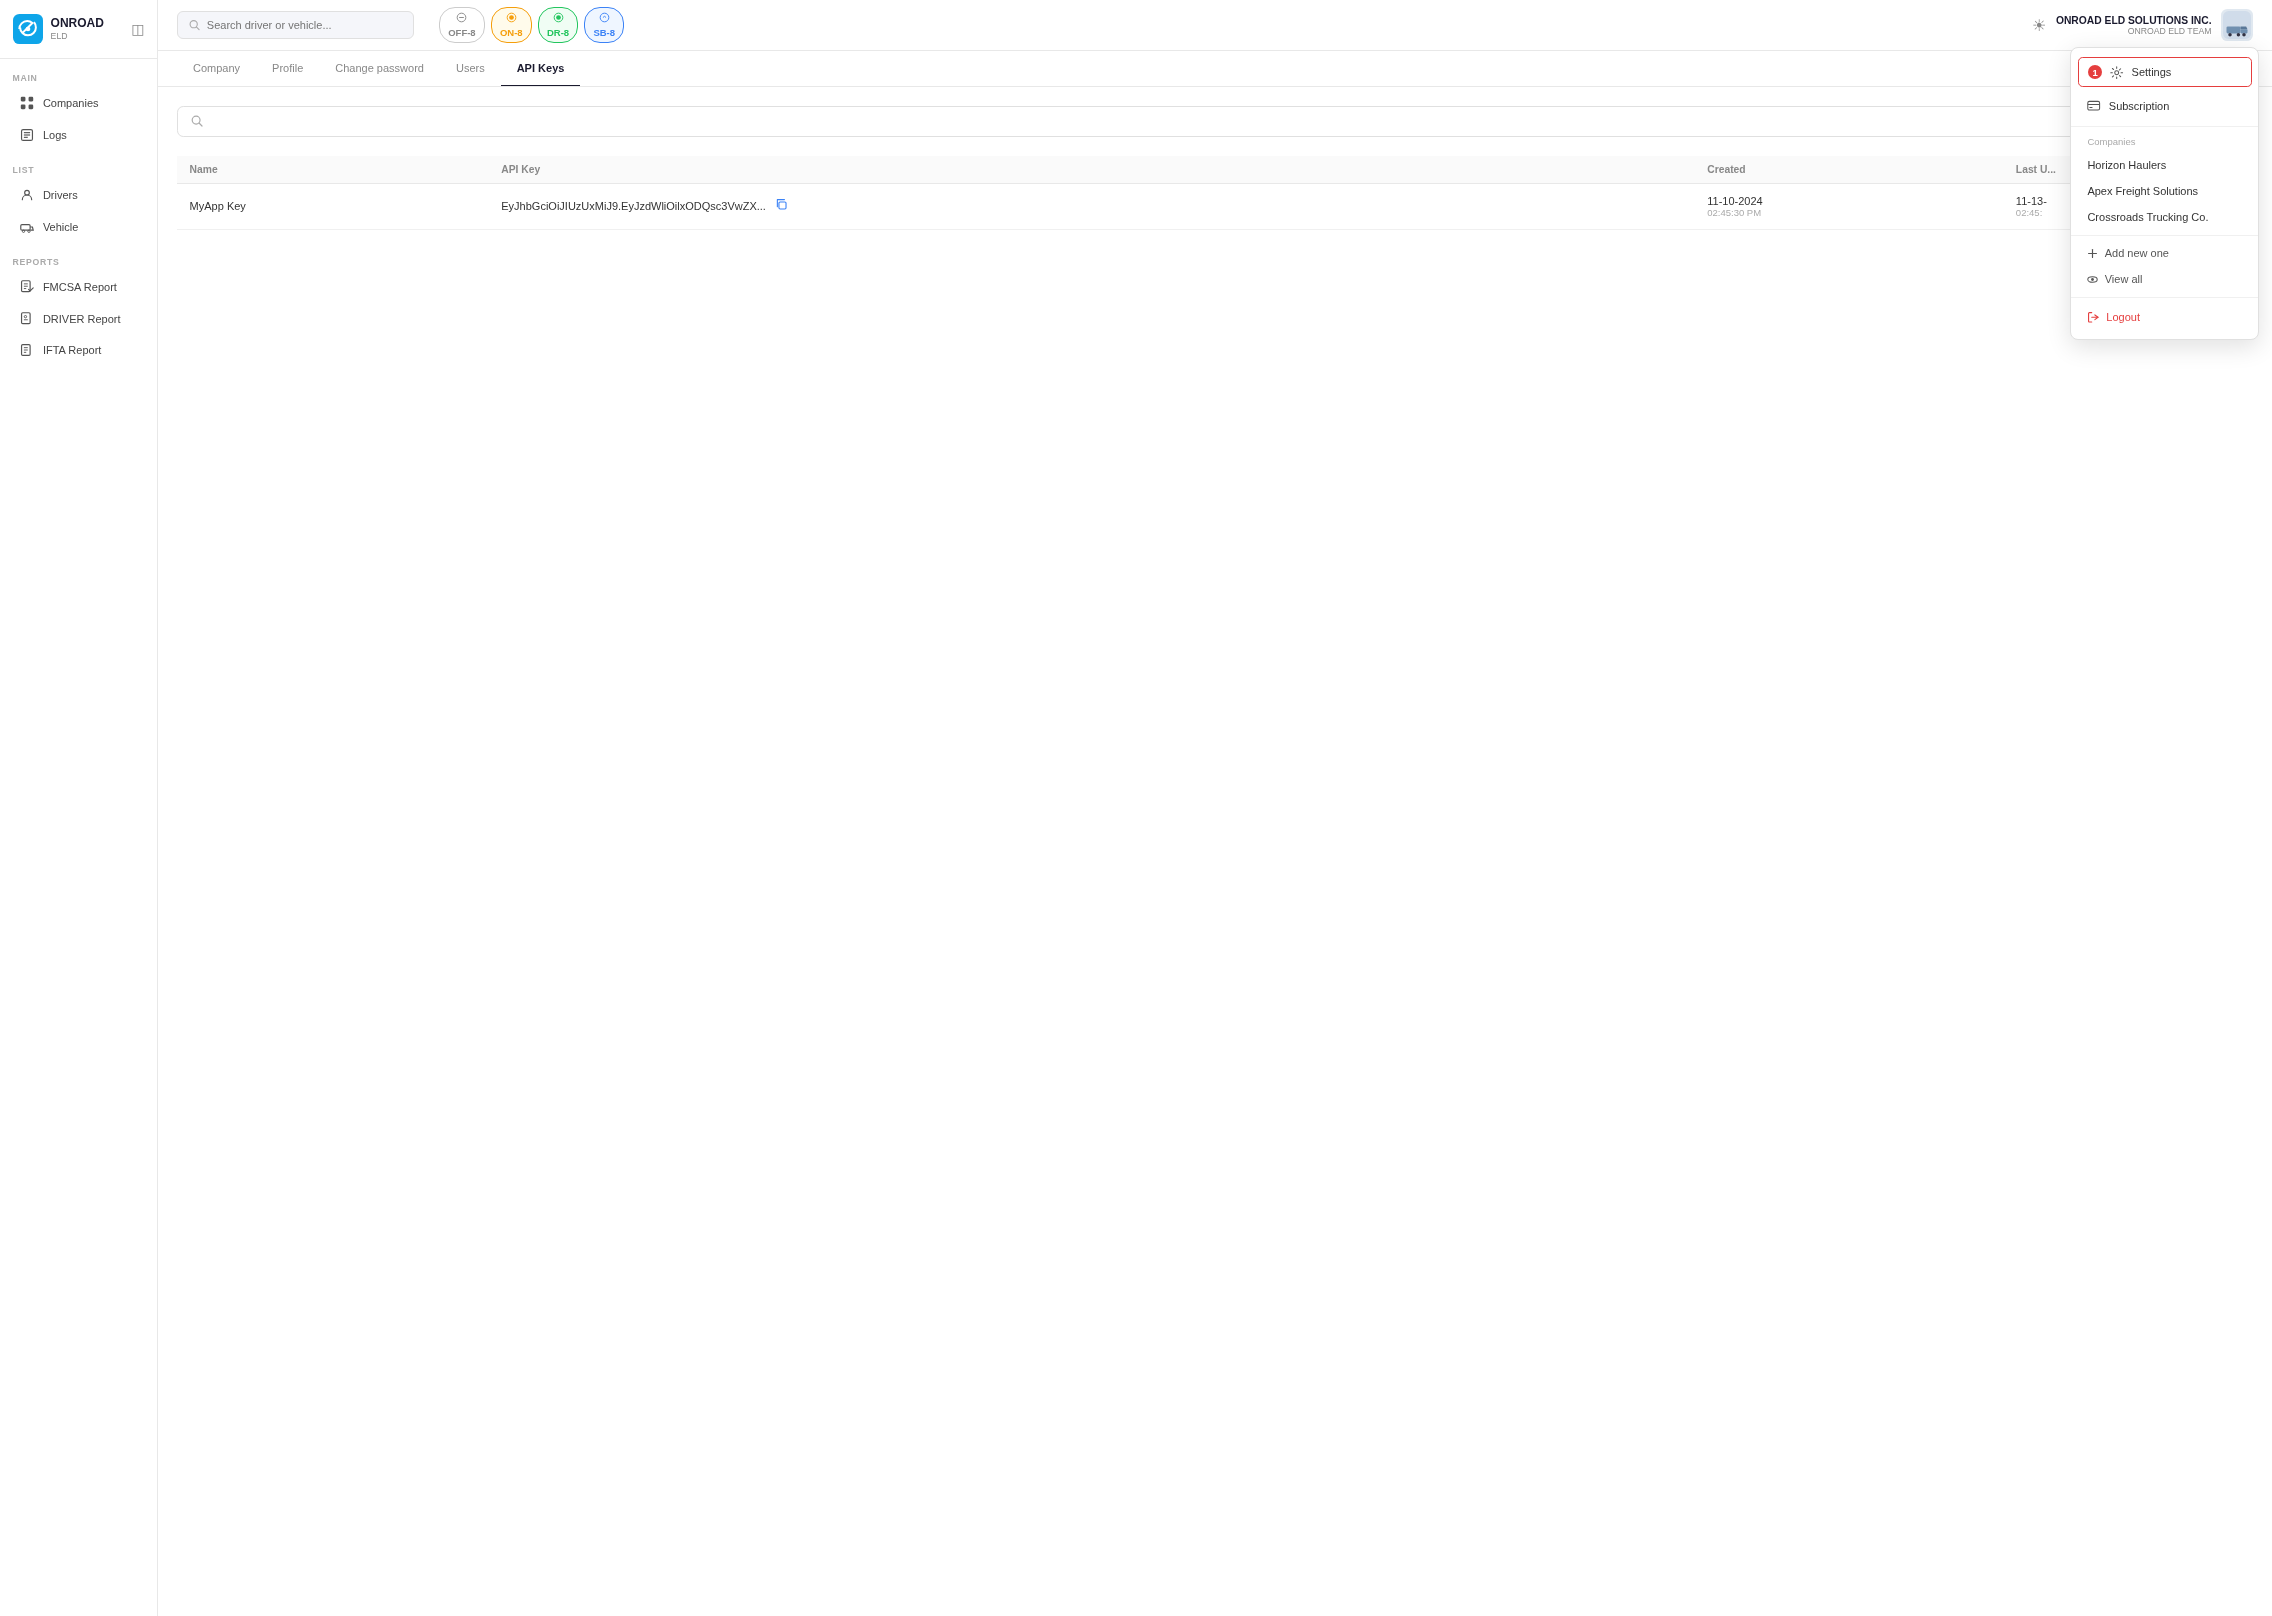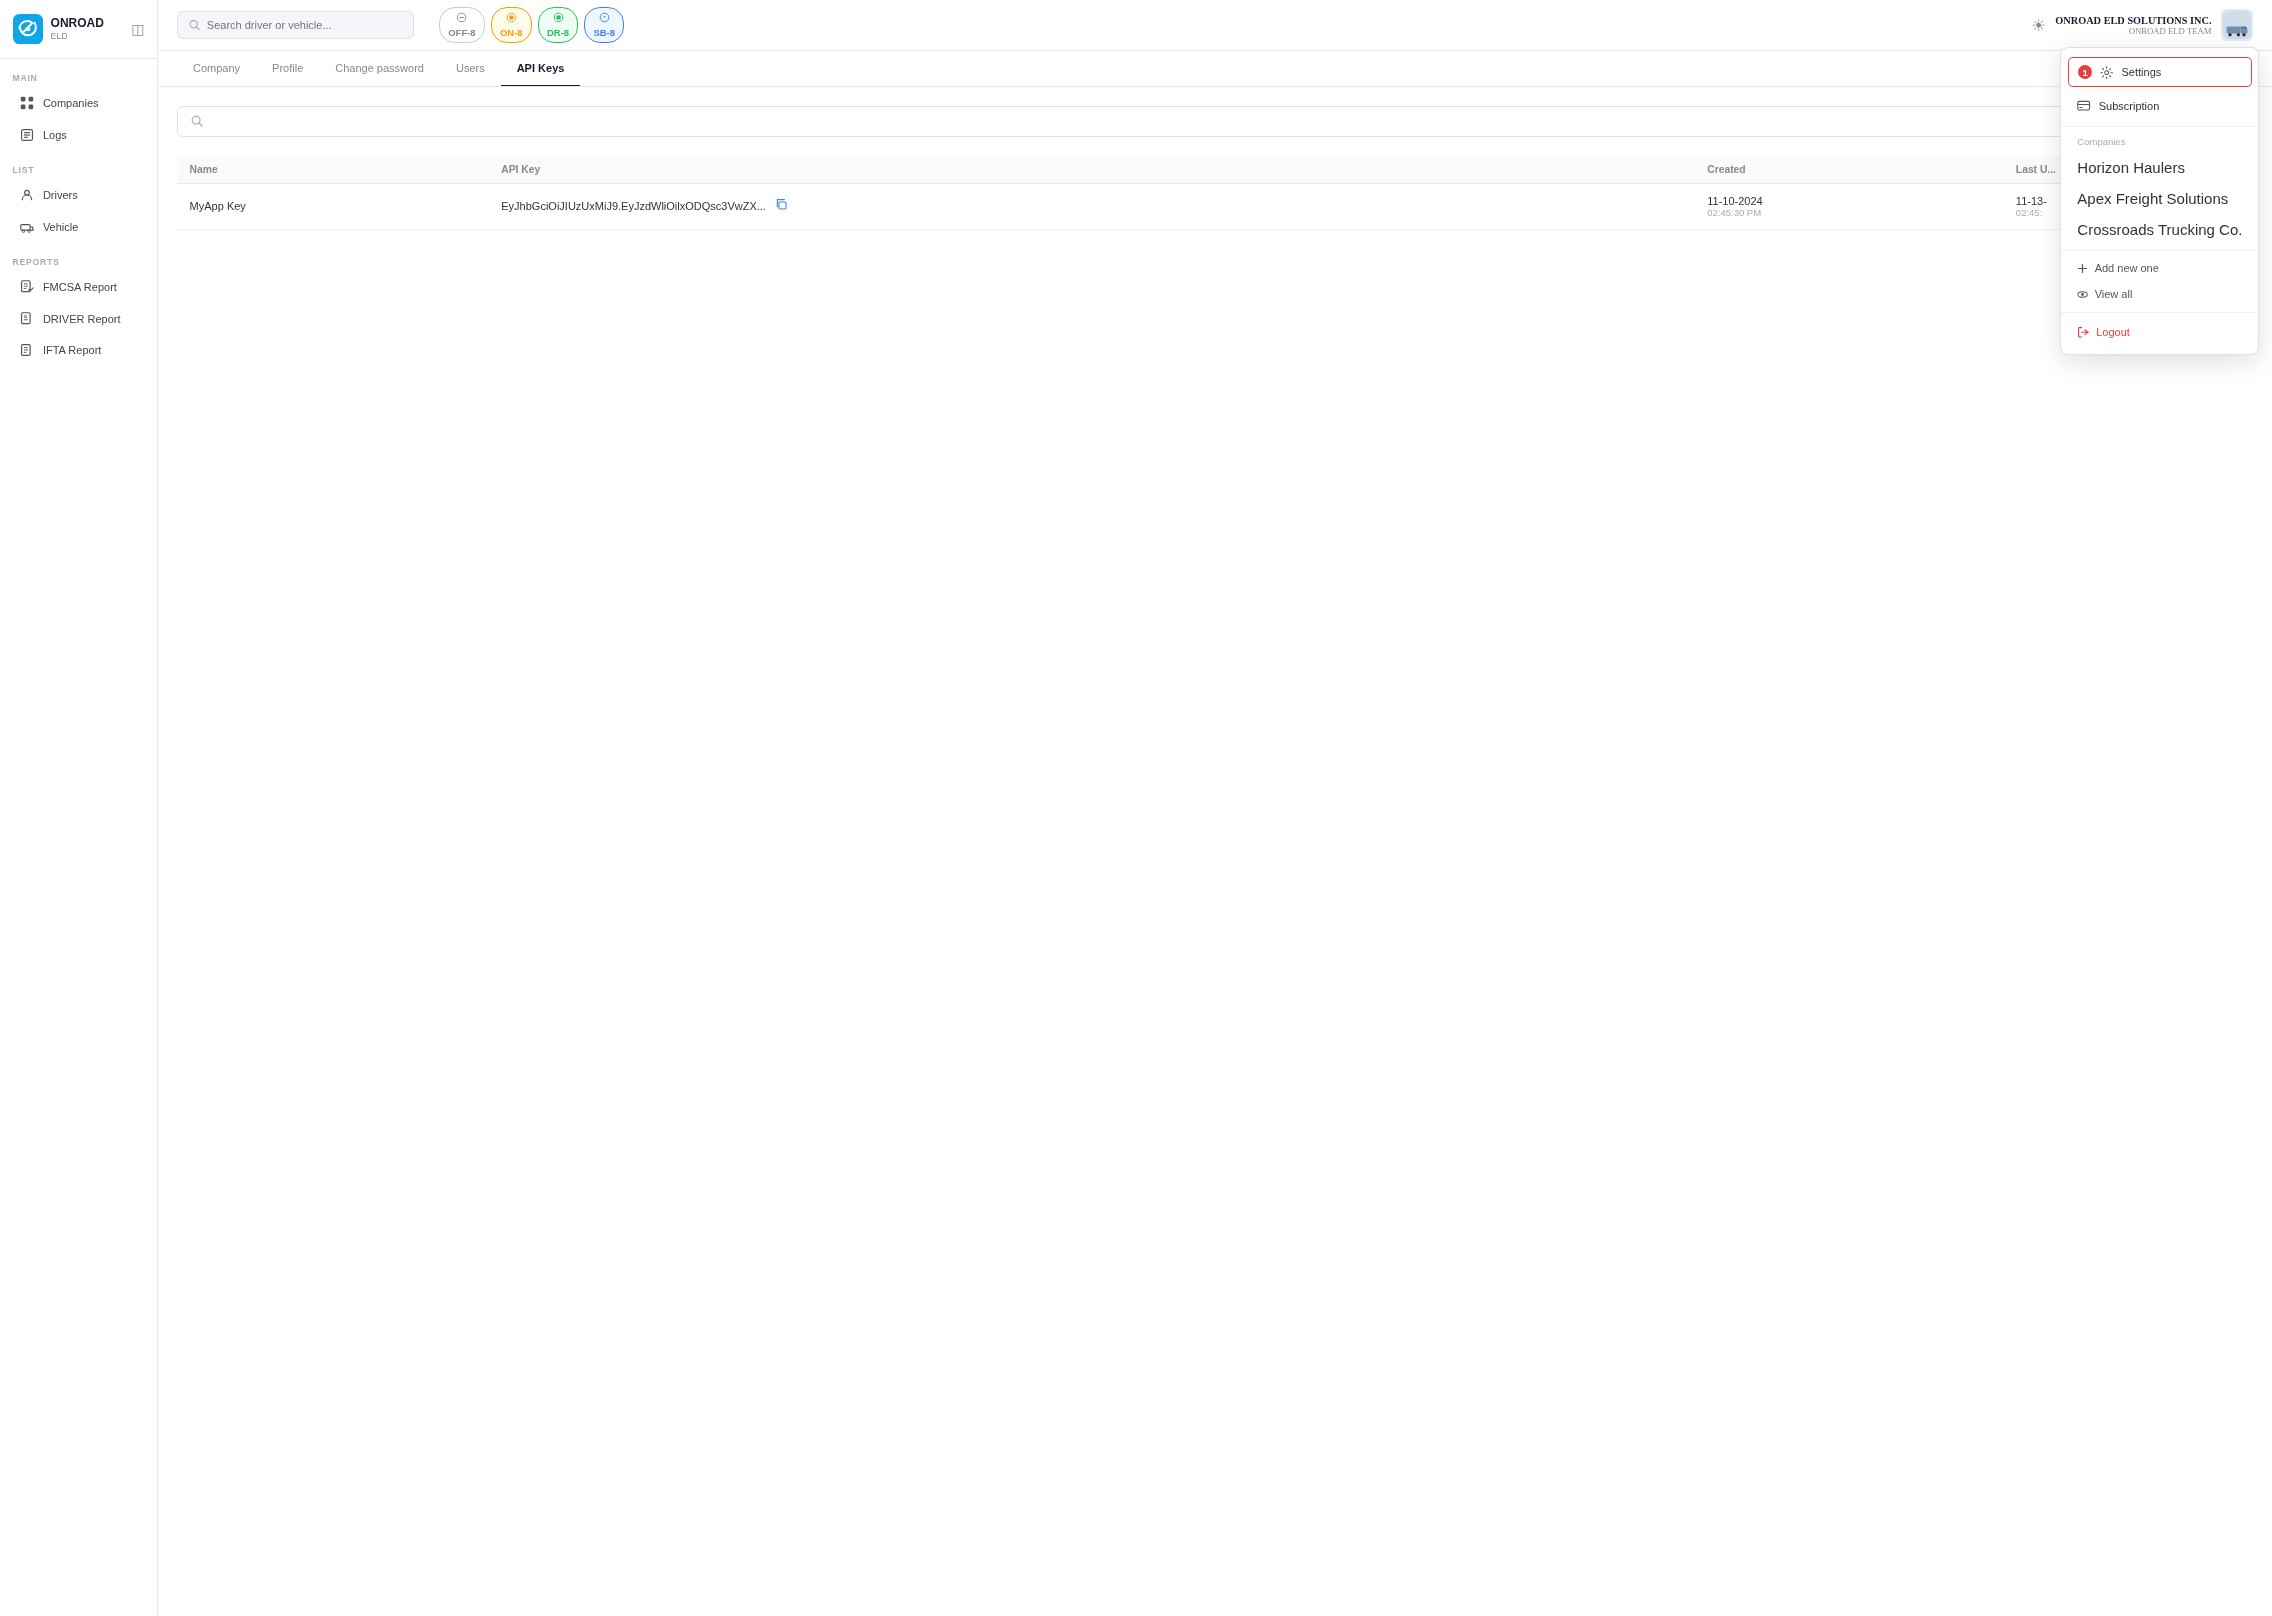--- a/index.html
+++ b/index.html
@@ -25,21 +25,21 @@
     .search-box { display: flex; align-items: center; gap: 6.3px; background: #f5f6fa; border: 0.8px solid #e0e0e0; border-radius: 6px; padding: 6.3px 11px; width: 237px; }
     .search-box input { border: none; background: transparent; outline: none; font-size: 11px; color: #888; width: 100%; }
     .status-badges { display: flex; gap: 6.3px; margin-left: 12.6px; }
     .badge { display: flex; align-items: center; gap: 4px; padding: 4px 8px; border-radius: 16px; font-size: 9.5px; font-weight: 600; border: 0.8px solid #e0e0e0; background: #fff; flex-direction: column; }
     .badge-off { color: #888; border-color: #ccc; }
     .badge-on { color: #f59e0b; border-color: #f59e0b; background: #fffbeb; }
     .badge-dr { color: #22c55e; border-color: #22c55e; background: #f0fdf4; }
     .badge-sb { color: #3b82f6; border-color: #3b82f6; background: #eff6ff; }
     .header-right { margin-left: auto; display: flex; align-items: center; gap: 9.5px; }
     .sun-icon { font-size: 16px; color: #888; cursor: pointer; }
-    .company-info { text-align: right; font-family: Liberation Serif, serif; }
+    .company-info { text-align: right; }
     .company-name { font-size: 10.3px; font-weight: 700; color: #1a1a2e; }
     .company-team { font-size: 8.7px; color: #888; }
     .avatar { width: 32px; height: 32px; border-radius: 6.3px; background: #e0e8f0; display: flex; align-items: center; justify-content: center; overflow: hidden; cursor: pointer; }
     .avatar svg { width: 28px; height: 28px; }
 
     
     .content { flex: 1; overflow-y: auto; padding: 0; background: #fff; }
 
     
     .tabs { display: flex; gap: 0; padding: 0 19px; border-bottom: 0.8px solid #e8e8e8; background: #fff; }
@@ -55,21 +55,21 @@
     .table { width: 100%; border-collapse: collapse; }
     .table th { text-align: left; font-size: 10.3px; font-weight: 600; color: #888; padding: 8px 12.6px; border-bottom: 0.8px solid #e8e8e8; background: #fafafa; }
     .table td { padding: 11px 12.6px; border-bottom: 0.8px solid #f0f0f0; font-size: 11px; color: #333; }
     .api-key-cell { display: flex; align-items: center; gap: 6.3px; }
     .copy-btn { cursor: pointer; color: #3b82f6; font-size: 12.6px; background: none; border: none; padding: 1.6px 3.2px; }
     .dropdown-menu { position: absolute; top: 47px; right: 12.6px; background: #fff; border: 0.8px solid #e0e0e0; border-radius: 8px; box-shadow: 0 6.3px 25px rgba(0,0,0,0.12); z-index: 100; min-width: 189px; padding: 6.3px 0; }
     .dropdown-item { display: flex; align-items: center; gap: 8px; padding: 8.7px 16px; font-size: 11px; color: #333; cursor: pointer; }
     .dropdown-item.highlighted { background: #fff; border: 1.6px solid #e53e3e; border-radius: 4.7px; margin: 3.2px 6.3px; padding: 7px 9.5px; }
     .dropdown-divider { height: 0.8px; background: #f0f0f0; margin: 4.7px 0; }
     .dropdown-section-label { font-size: 9.5px; color: #aaa; padding: 4.7px 16px; font-weight: 500; }
-    .dropdown-company-item { padding: 7px 16px; font-size: 15px; color: #333; cursor: pointer; }
+    .dropdown-company-item { padding: 7px 16px; font-size: 11px; color: #333; cursor: pointer; }
     .dropdown-action { display: flex; align-items: center; gap: 6.3px; padding: 7px 16px; font-size: 11px; color: #555; cursor: pointer; }
     .dropdown-logout { display: flex; align-items: center; gap: 6.3px; padding: 8.7px 16px; font-size: 11px; color: #e53e3e; cursor: pointer; font-weight: 500; }
   </style>
 </head>
 <body>
 
 <nav class="sidebar">
   <div class="sidebar-logo">
 
     <svg class="logo-icon" viewBox="0 0 38 38" fill="none" xmlns="http://www.w3.org/2000/svg">

